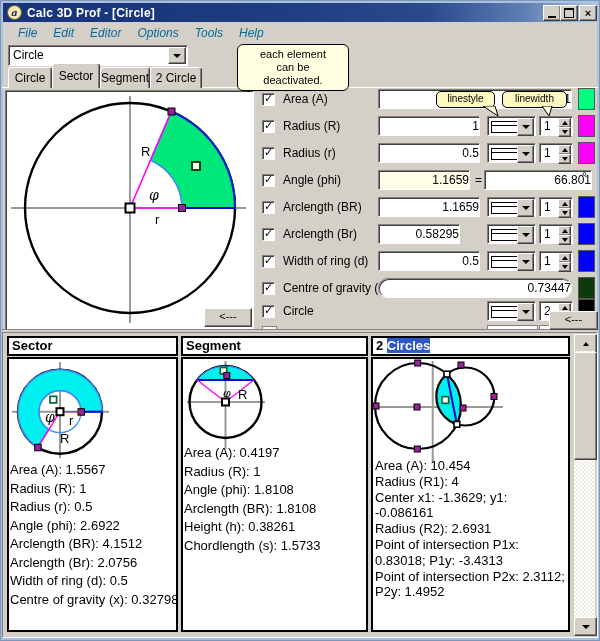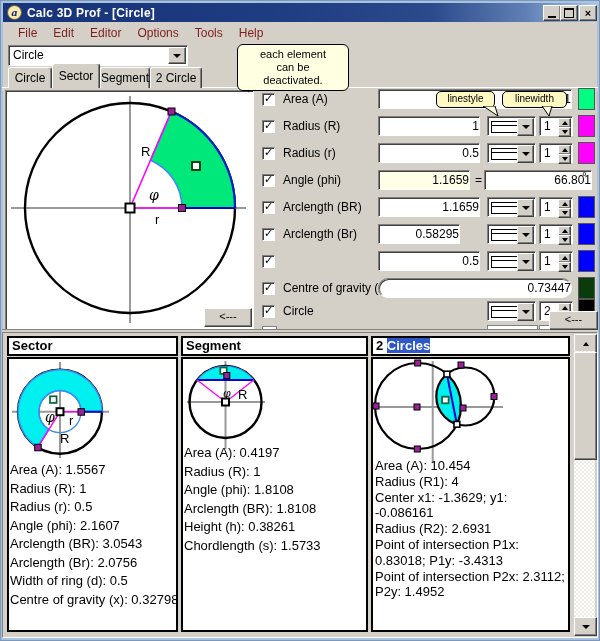--- a/index.html
+++ b/index.html
@@ -17,21 +17,21 @@
     display:flex;align-items:center;}
   .title-icon{width:13px;height:13px;border-radius:50%;background:#F6E9B6;border:1px solid #6B5A12;
     margin-left:4px;display:flex;align-items:center;justify-content:center;
     font:italic bold 10px "DejaVu Serif",serif;color:#1A2C66;}
   .title-text{color:#fff;font-weight:bold;font-size:12px;margin-left:5px;letter-spacing:.2px;}
   .winbtn{position:absolute;top:5px;width:16px;height:14px;display:flex;align-items:center;justify-content:center;}
   .glyph-min{width:8px;height:2px;background:#000;margin-top:7px;}
   .glyph-max{width:8px;height:7px;border:1px solid #000;border-top-width:2px;}
   .glyph-close{font:bold 11px "Liberation Sans",sans-serif;color:#000;line-height:10px;}
   .menubar{left:3px;top:24px;width:594px;height:19px;display:flex;align-items:center;padding-left:7px;box-sizing:border-box;}
-  .menu-item{font-size:12px;color:#7f1d1d;padding:1px 8px 2px 8px;}
+  .menu-item{font-size:12px;color:#0369a1;padding:1px 8px 2px 8px;font-style:italic;}
   .combo{left:8px;top:45px;width:178px;height:19px;}
   .combo-text{position:absolute;left:4px;top:2px;font-size:12px;}
   .combo-arrow{position:absolute;right:1px;top:1px;width:16px;height:15px;display:flex;align-items:center;justify-content:center;}
   .tri-down{width:0;height:0;border-left:4px solid transparent;border-right:4px solid transparent;border-top:4px solid #000;}
   .tri-up{width:0;height:0;border-left:3px solid transparent;border-right:3px solid transparent;border-bottom:4px solid #000;}
   .tri-dn-s{width:0;height:0;border-left:3px solid transparent;border-right:3px solid transparent;border-top:4px solid #000;}
   .callout{background:#FFFFE1;border:1px solid #000;border-radius:6px;text-align:center;
            font-size:11px;line-height:13px;padding:3px 16px;box-sizing:border-box;z-index:30;}
   .tab{background:#D4D0C8;border:1px solid #fff;border-bottom:none;border-right-color:#404040;
        border-radius:3px 3px 0 0;box-shadow:inset -1px 0 0 #808080;
@@ -247,20 +247,21 @@
         </span>
       <span class="spb raised" style="top:10px;">
           <span class="tri-dn-s"></span>
         </span>
     </span>
     <span class="swatch" style="top: -1px; background: rgb(0, 0, 255);"></span>
   </div>
 
   <div class="abs prow" style="top:251px;">
     <span class="cb"></span>
+    <span class="plabel">Width of ring (d)</span>
     <span class="pfield sunken" style="left:122px;width:102px;">0.5</span>
     <span class="lscombo sunken" style="left:231px;">
       <span class="lsprev"></span>
       <span class="lsarrow raised">
           <span class="tri-down"></span>
         </span>
     </span>
     <span class="spin sunken" style="left:283px;">
       <span class="spinval">1</span>
       <span class="spb raised" style="top:1px;">
@@ -337,22 +338,22 @@
     <rect x="47.5" y="49.2" width="7" height="7" fill="#fff" stroke="#000" stroke-width="2"></rect>
     <rect x="41" y="37.3" width="6.6" height="6.6" fill="#fff" stroke="#063" stroke-width="1.7"></rect>
     <text x="36" y="63" class="svglabel phi">φ</text>
     <text x="60" y="66" class="svglabel">r</text>
     <text x="51" y="84" class="svglabel">R</text>
   </svg>
   <div class="abs plines" style="left:10px;top:461px;width:166px;">
     <div class="pline">Area (A): 1.5567</div>
     <div class="pline">Radius (R): 1</div>
     <div class="pline">Radius (r): 0.5</div>
-    <div class="pline">Angle (phi): 2.1607</div>
-    <div class="pline">Arclength (BR): 3.0543</div>
+    <div class="pline">Angle (phi): 2.6922</div>
+    <div class="pline">Arclength (BR): 4.1512</div>
     <div class="pline">Arclength (Br): 2.0756</div>
     <div class="pline">Width of ring (d): 0.5</div>
     <div class="pline">Centre of gravity (x): 0.32798</div>
   </div>
 
   <div class="abs phead" style="left:181px;top:336px;width:187px;">
     <span>Segment</span>
   </div>
   <div class="abs pbody" style="left:181px;top:357px;width:187px;height:275px;"></div>
   <svg class="abs" style="left:183px;top:359px;" width="183" height="92">

